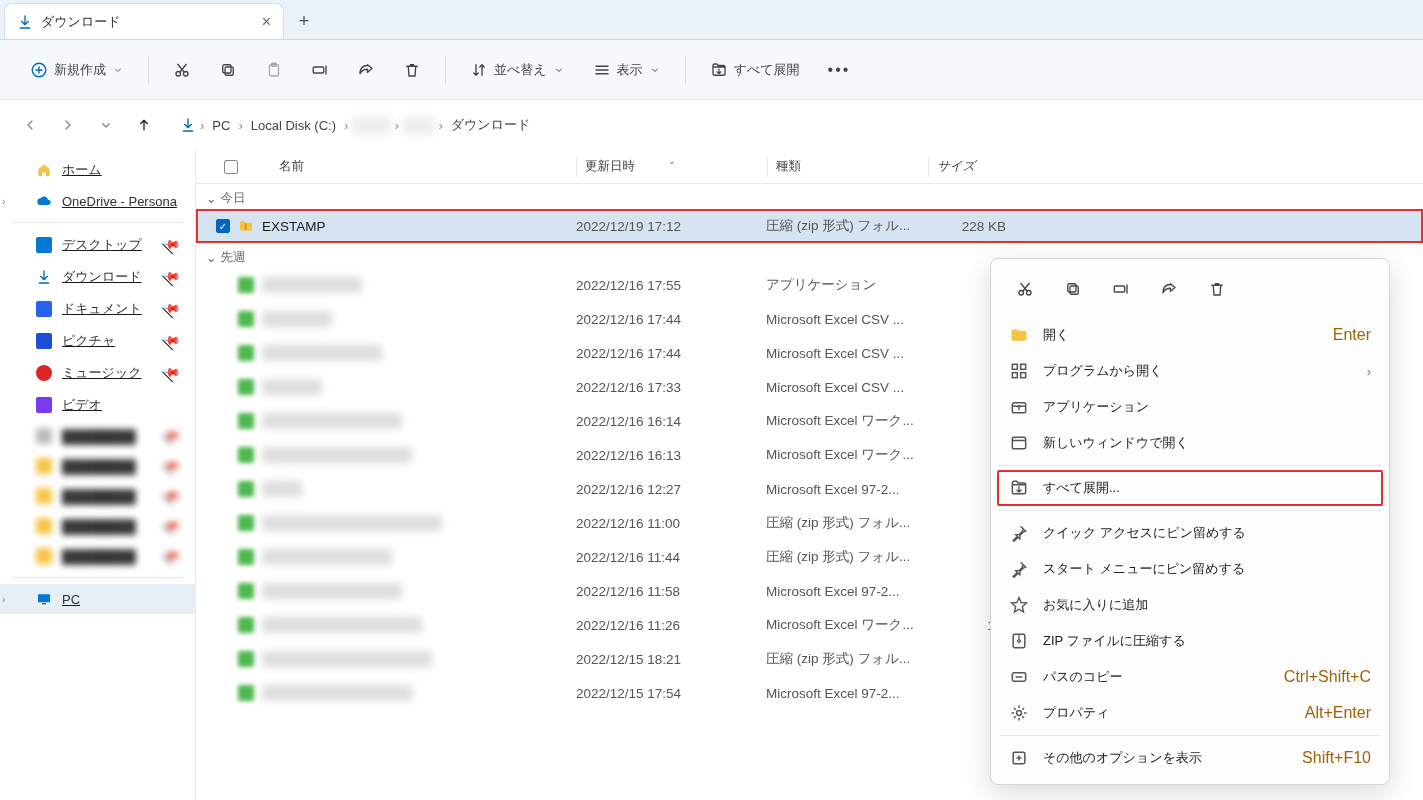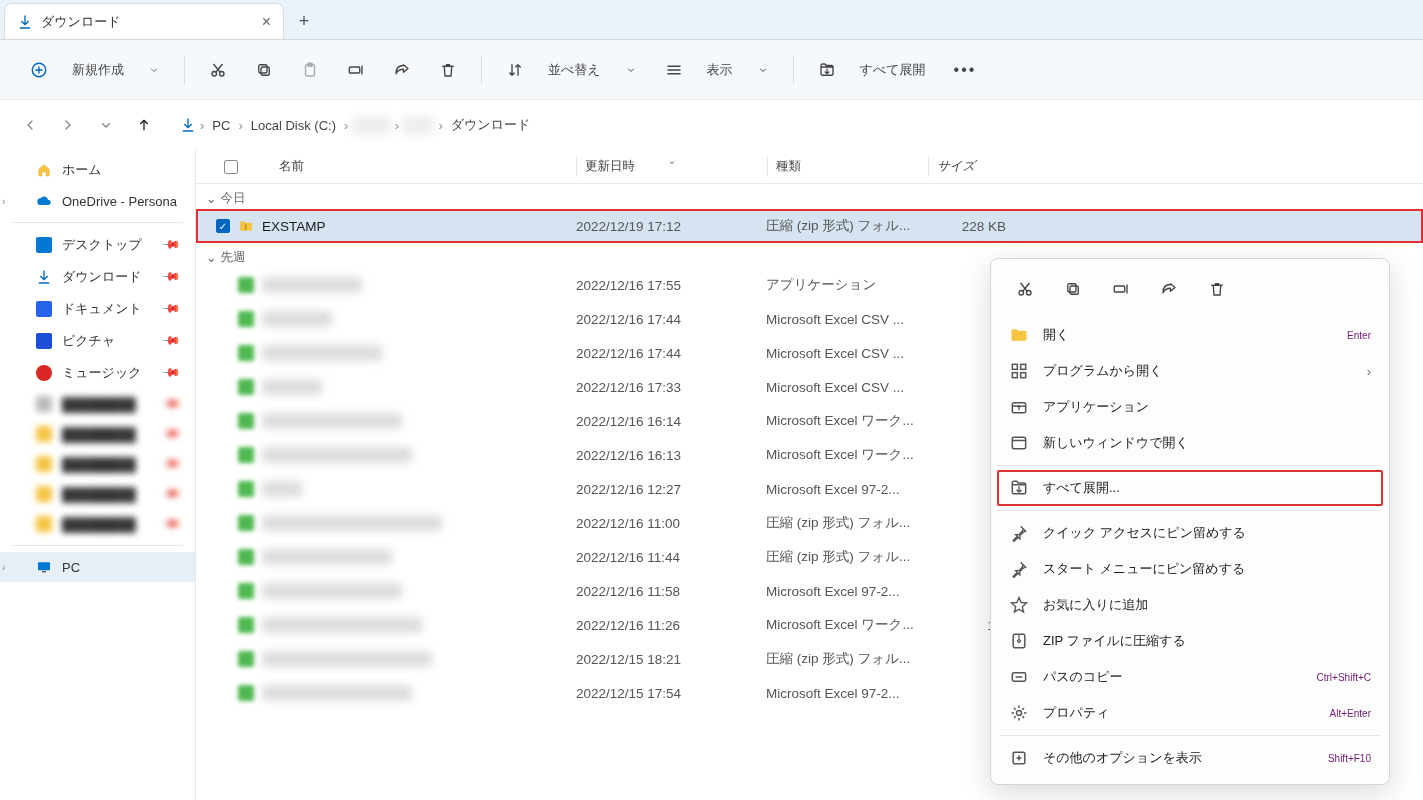--- a/index.html
+++ b/index.html
@@ -6,35 +6,35 @@
 body { background: #ffffff; color: #1a1a1a; font-size: 13px; overflow: hidden; width: 1423px; height: 800px; position: relative; }
 
 
 .tabbar { height: 40px; background: #eaf2fa; display: flex; align-items: flex-end; border-bottom: 1px solid #d0d7de; }
 .tab { height: 36px; background: #fff; border-radius: 8px 8px 0 0; display: flex; align-items: center; padding: 0 12px; margin-left: 4px; min-width: 280px; gap: 8px; color: #333; border: 1px solid #d8dde3; border-bottom: none; }
 .tab .close { margin-left: auto; color: #666; font-size: 16px; cursor: pointer; }
 .newtab { width: 40px; text-align: center; color: #555; font-size: 18px; cursor: pointer; line-height: 36px; }
 
 
 .toolbar { height: 60px; background: #f6f9fc; display: flex; align-items: center; padding: 0 20px; gap: 8px; border-bottom: 1px solid #e5e9ed; }
-.tb-btn { display: flex; align-items: center; gap: 24px; padding: 6px 10px; border-radius: 4px; color: #444; cursor: pointer; }
+.tb-btn { display: flex; align-items: center; gap: 6px; padding: 6px 10px; border-radius: 4px; color: #444; cursor: pointer; }
 .tb-sep { width: 1px; height: 28px; background: #d8dde3; margin: 0 6px; }
 
 
 .navrow { height: 50px; display: flex; align-items: center; padding: 0 16px; gap: 10px; }
 .nav-btn { width: 28px; height: 28px; display: flex; align-items: center; justify-content: center; color: #888; cursor: pointer; border-radius: 4px; }
 .nav-btn.active { color: #222; }
 .crumbs { display: flex; align-items: center; gap: 4px; color: #444; margin-left: 12px; }
 .crumb { padding: 2px 4px; cursor: pointer; }
 .crumb-sep { color: #888; }
 .crumb-blur { filter: blur(4px); background: #eee; padding: 2px 12px; border-radius: 2px; }
 
 
 .main { display: flex; height: calc(800px - 40px - 60px - 50px); }
-.sidebar { width: 196px; border-right: 1px solid #e5e9ed; overflow-y: auto; padding: 4px 0; }
+.sidebar { width: 196px; border-right: 1px solid #e5e9ed; overflow-y: auto; padding: 4px 0; text-decoration: underline; }
 .side-item { display: flex; align-items: center; gap: 10px; padding: 7px 16px; color: #333; cursor: pointer; position: relative; }
 .side-item .pin { margin-left: auto; color: #888; transform: rotate(45deg); font-size: 12px; }
 .side-item .chev { position: absolute; left: 2px; color: #888; font-size: 10px; }
 .side-item.selected { background: #e6eef6; }
 .side-item.blur-row { filter: blur(3px); }
 .side-hr { height: 1px; background: #e5e9ed; margin: 6px 12px; }
 
 
 .content { flex: 1; position: relative; }
 .cols { display: flex; align-items: center; height: 34px; border-bottom: 1px solid #e5e9ed; padding-left: 20px; color: #444; font-size: 12.5px; }
@@ -56,21 +56,21 @@
 .cbx { width: 14px; height: 14px; border: 1px solid #888; border-radius: 2px; display: inline-flex; align-items: center; justify-content: center; background: #fff; }
 .cbx.checked { background: #0067c0; border-color: #0067c0; color: #fff; font-size: 10px; }
 
 
 .ctx { position: absolute; top: 258px; left: 990px; width: 400px; background: #fff; border: 1px solid #d0d7de; border-radius: 8px; box-shadow: 0 8px 30px rgba(0,0,0,0.15); padding: 8px 6px; z-index: 100; background:#fdfdfd; }
 .ctx-top { display: flex; gap: 4px; padding: 4px 6px 10px; }
 .ctx-top .ctx-iconbtn { width: 44px; height: 36px; display: flex; align-items: center; justify-content: center; border-radius: 4px; cursor: pointer; color: #444; }
 .ctx-sep { height: 1px; background: #e5e9ed; margin: 4px 2px; }
 .ctx-item { display: flex; align-items: center; gap: 14px; padding: 8px 12px; border-radius: 4px; cursor: pointer; color: #222; }
 .ctx-item .ctx-icon { width: 20px; height: 20px; display: flex; align-items: center; justify-content: center; color: #555; }
-.ctx-item .shortcut { margin-left: auto; color: #701a75; font-size: 10px; }
+.ctx-item .shortcut { margin-left: auto; color: #a16207; font-size: 16px; }
 .ctx-item .subarrow { margin-left: auto; color: #777; }
 .ctx-item.highlight { outline: 2px solid #e03030; outline-offset: -2px; border-radius: 2px; }
 
 svg { width: 100%; height: 100%; }
 .icon16 { width: 16px; height: 16px; }
 .icon18 { width: 18px; height: 18px; }
 
 
 .sq { width: 16px; height: 16px; border-radius: 2px; display:inline-block; }
 </style>
@@ -352,20 +352,25 @@
         <span class="sq" style="background:#1d4ed8"></span>
       <span>ピクチャ</span>
         <span class="pin">📌</span>
     </div>
     <div class="side-item">
       <span style="width:10px"></span>
         <span class="sq" style="background:#dc2626;border-radius:50%"></span>
       <span>ミュージック</span>
         <span class="pin">📌</span>
     </div>
+    <div class="side-item">
+      <span style="width:10px"></span>
+        <span class="sq" style="background:#7c3aed"></span>
+      <span>ビデオ</span>
+    </div>
     <div class="side-item blur-row">
         <span style="width:10px"></span>
         <span class="sq" style="background:#bbb"></span>
         <span>████████</span>
         <span class="pin">📌</span>
       </div>
     <div class="side-item blur-row">
         <span style="width:10px"></span>
         <span class="sq" style="background:#f5c542"></span>
         <span>████████</span>

